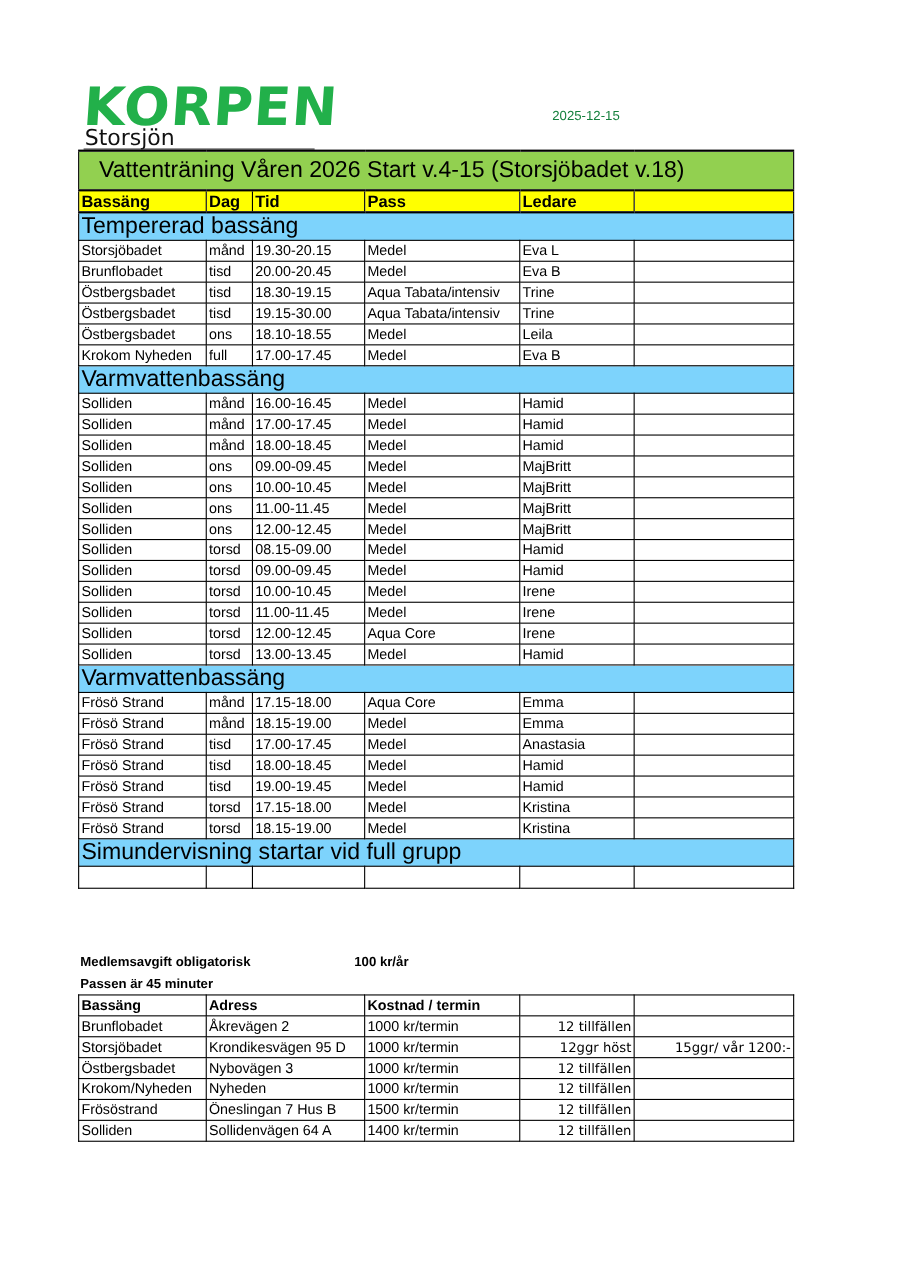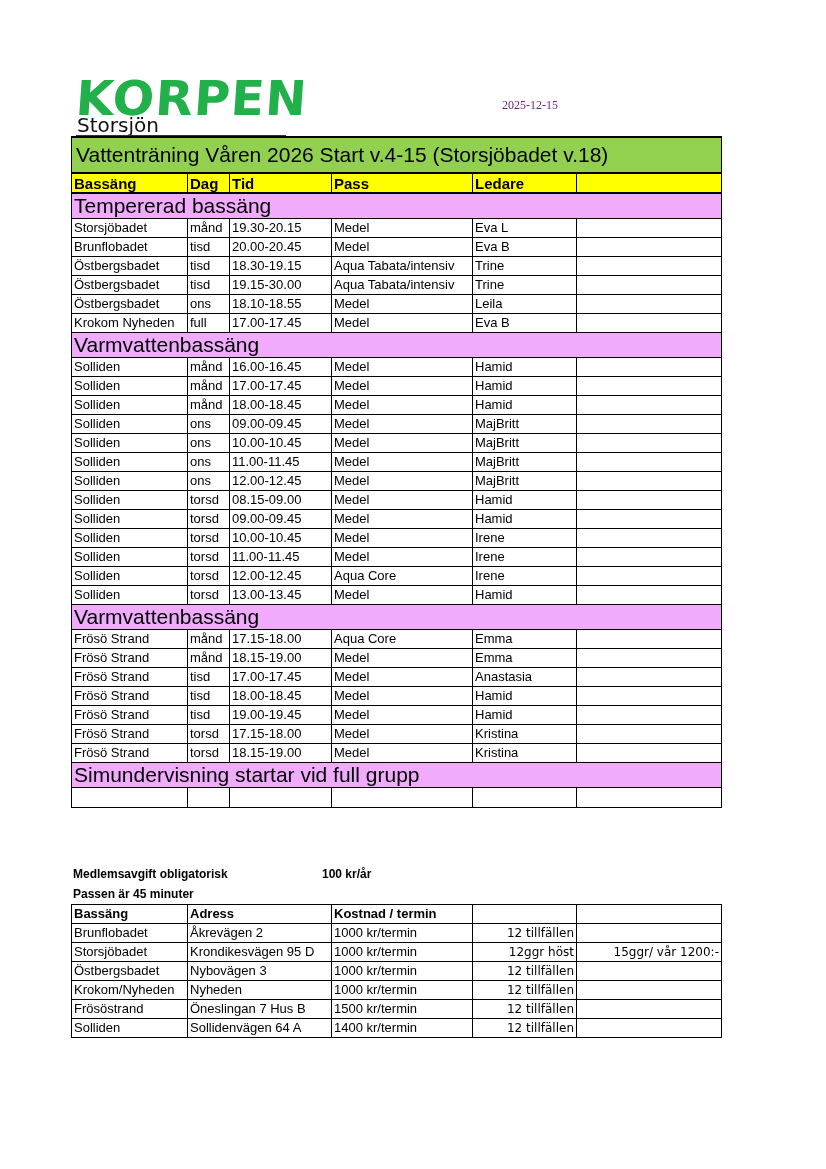--- a/index.html
+++ b/index.html
@@ -1,29 +1,29 @@
 <!DOCTYPE html>
 <html><head>
 <meta charset="utf-8">
 <style>
   html,body{margin:0;padding:0;background:#fff;}
   body{width:826px;height:1169px;position:relative;font-family:"Liberation Sans",sans-serif;color:#000;overflow:hidden;}
   .logo{position:absolute;left:76px;top:74px;}
   .logo-word{font-family:"DejaVu Sans",sans-serif;font-weight:bold;font-size:48px;color:#22b04a;letter-spacing:1px;line-height:48px;transform:scaleX(1.02) skewX(-4deg);transform-origin:left;}
   .logo-sub{position:absolute;left:1px;top:42px;font-family:"DejaVu Sans",sans-serif;font-size:20px;line-height:18px;color:#111;}
   .logo-line{position:absolute;left:0px;top:61px;width:210px;height:1px;background:#333;}
-  .date{position:absolute;left:502px;top:98px;font-family:Liberation Serif, serif;font-size:12px;color:#701a75;}
+  .date{position:absolute;left:502px;top:98px;font-family:Liberation Sans, sans-serif;font-size:12px;color:#15803d;}
 
   table{border-collapse:collapse;position:absolute;table-layout:fixed;}
   td{border:1.5px solid #000;padding:0 2px;white-space:nowrap;overflow:hidden;}
   #main{left:71px;top:136px;width:650px;}
   #main col.c1{width:116px}#main col.c2{width:42px}#main col.c3{width:102px}#main col.c4{width:141px}#main col.c5{width:104px}#main col.c6{width:145px}
-  .title td{background:#92d050;font-size:21px;height:34px;padding-left:4px;border-top:2px solid #000;border-bottom:1px solid #000;}
+  .title td{background:#92d050;font-size:21px;height:34px;padding-left:18px;border-top:2px solid #000;border-bottom:1px solid #000;}
   .hdr td{background:#ffff00;font-weight:bold;font-size:15px;height:18px;border-top:2px solid #000;border-bottom:2px solid #000;}
-  .sect td{background:#f0abfc;font-size:21px;height:24px;line-height:22px;}
+  .sect td{background:#7dd3fc;font-size:21px;height:24px;line-height:22px;}
   .row td{font-size:13px;height:18px;line-height:18px;}
   .empty td{height:19px;}
 
   .note{position:absolute;font-size:12px;font-weight:bold;}
   #cost{left:71px;top:904px;width:650px;}
   #cost col.a1{width:116px}#cost col.a2{width:144px}#cost col.a3{width:141px}#cost col.a4{width:104px}#cost col.a5{width:145px}
   #cost td{font-size:13px;height:18px;line-height:18px;border:1px solid #000;}
   #cost .chdr td{font-weight:bold;}
   #cost td.sans2{font-family:"DejaVu Sans",sans-serif;font-size:12px;text-align:right;}
 </style>

